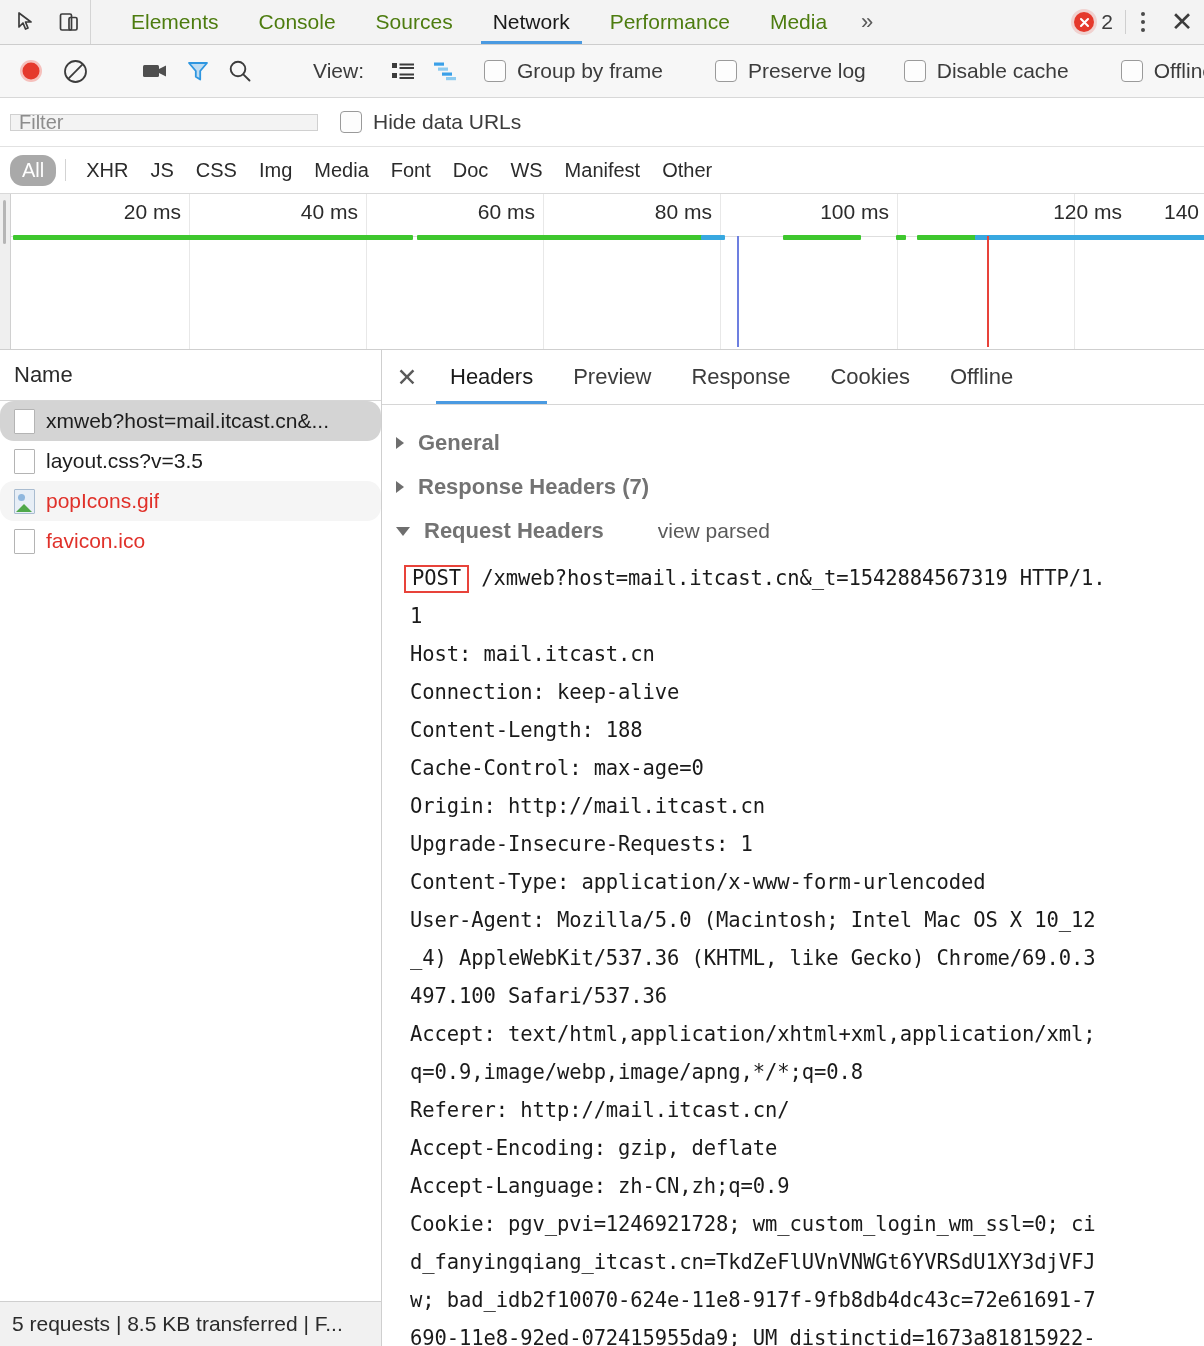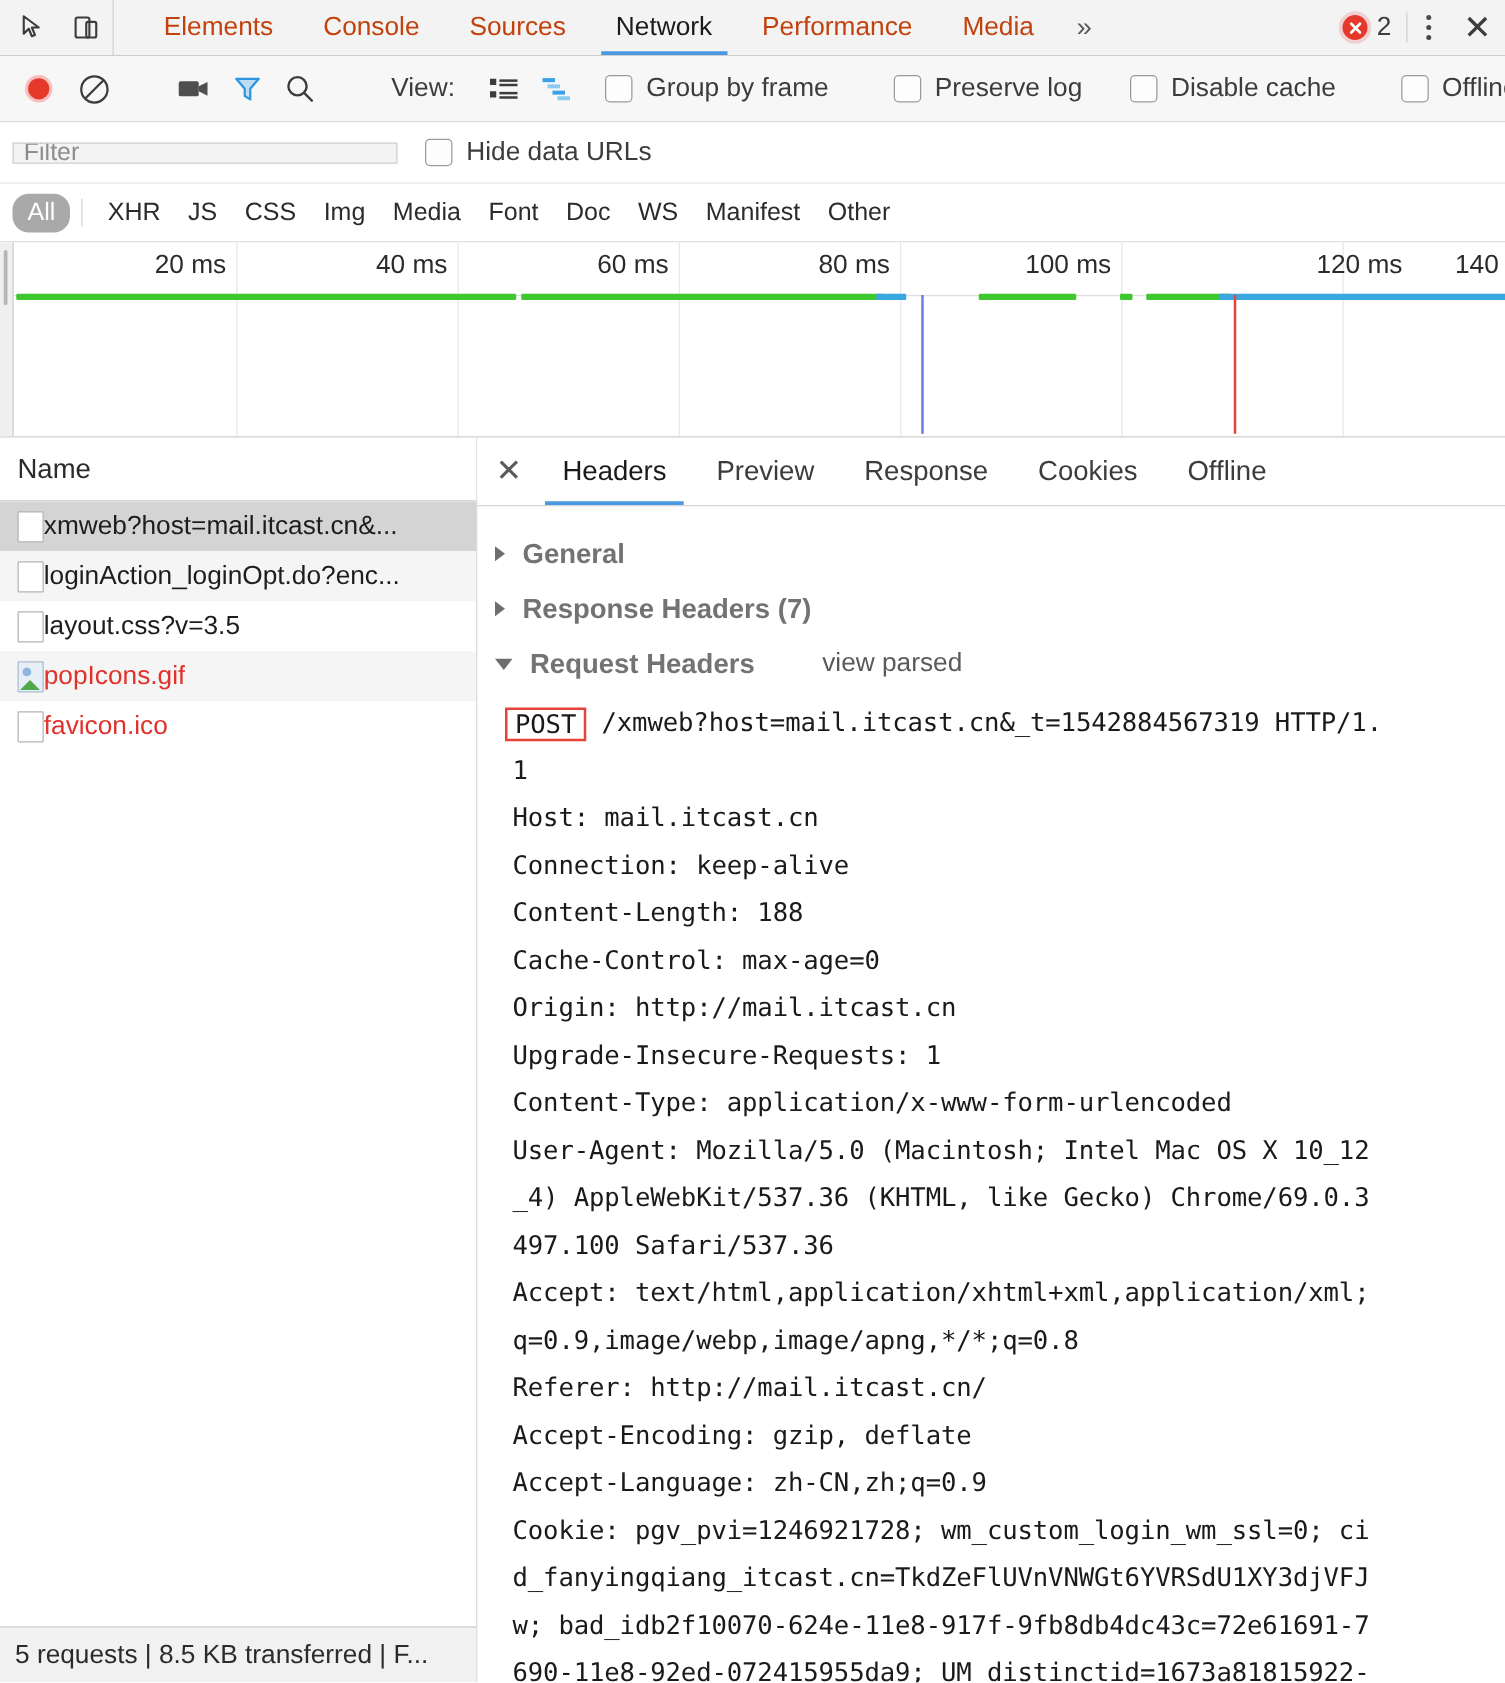--- a/index.html
+++ b/index.html
@@ -42,21 +42,21 @@
     display: flex;
     align-items: stretch;
     flex: 1;
     padding-left: 20px;
   }
   .tab {
     padding: 0 20px;
     display: flex;
     align-items: center;
     font-size: 21px;
-    color: #c2410c;
+    color: #4d7c0f;
     cursor: pointer;
     position: relative;
     white-space: nowrap;
   }
   .tab.active { color: #1a1a1a; }
   .tab.active::after {
     content: "";
     position: absolute;
     left: 8px; right: 8px; bottom: 0;
     height: 3px;
@@ -230,27 +230,29 @@
     display: flex; align-items: center;
     padding-left: 14px;
     font-size: 22px; color: #2b2b2b;
     border-bottom: 1px solid #d6d6d6;
     background: #ffffff;
   }
   .lp-list { flex: 1; overflow: hidden; }
   .reqrow {
     height: 40px;
     display: flex; align-items: center;
+    gap: 11px;
     padding-left: 14px;
     font-size: 21px;
     color: #1d1d1d;
     cursor: pointer;
     box-sizing: border-box;
     white-space: nowrap;
     overflow: hidden;
+    border-radius: 14px;
   }
   .reqrow.sel { background: #d4d4d4; }
   .reqrow.alt { background: #f5f5f5; }
   .reqrow.err .rname { color: #e0312a; }
   .fileicon {
     width: 21px; height: 25px;
     border: 1.5px solid #b4b4b4;
     background: #ffffff;
     box-sizing: border-box;
     flex: 0 0 auto;
@@ -550,24 +552,20 @@
 
     <div class="leftpane">
       <div class="lp-header">Name</div>
       <div class="lp-list">
 
         <div class="reqrow sel">
           <span class="fileicon"></span>
           <span class="rname">xmweb?host=mail.itcast.cn&amp;...</span>
         </div>
 
-        <div class="reqrow alt">
-          <span class="fileicon"></span>
-          <span class="rname">loginAction_loginOpt.do?enc...</span>
-        </div>
 
         <div class="reqrow">
           <span class="fileicon"></span>
           <span class="rname">layout.css?v=3.5</span>
         </div>
 
         <div class="reqrow alt err">
           <span class="fileicon img"></span>
           <span class="rname">popIcons.gif</span>
         </div>

